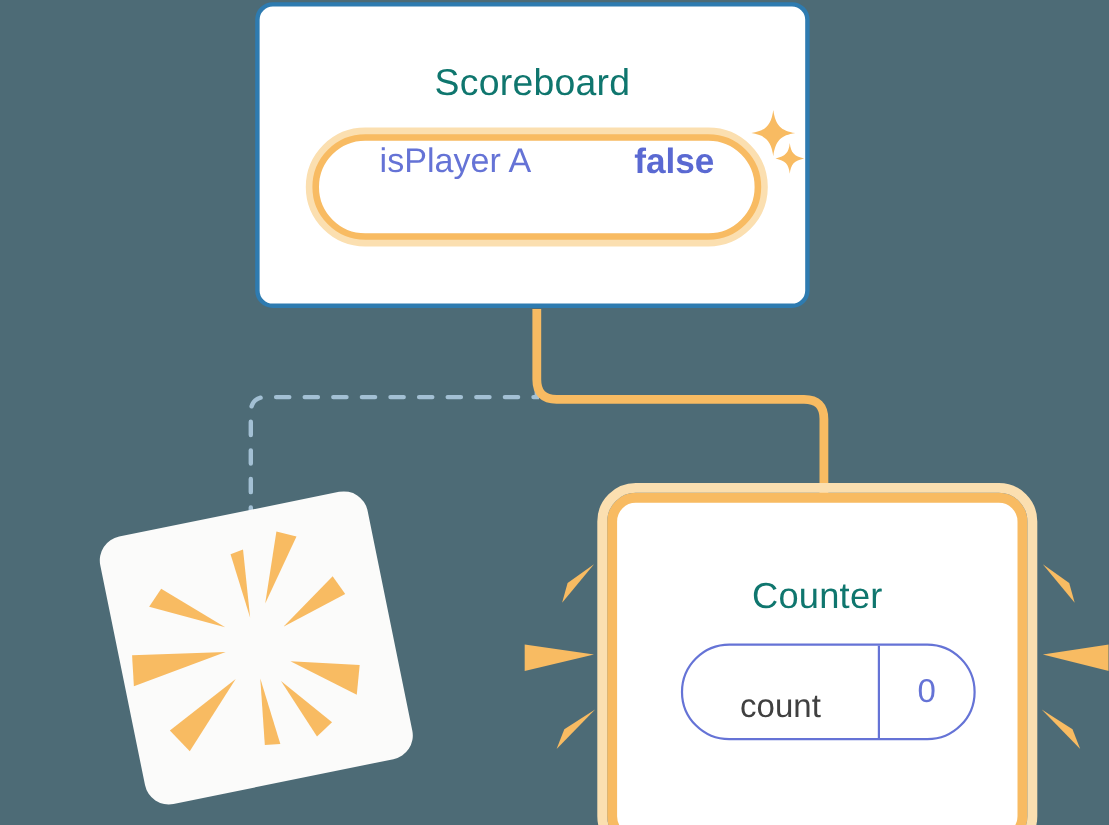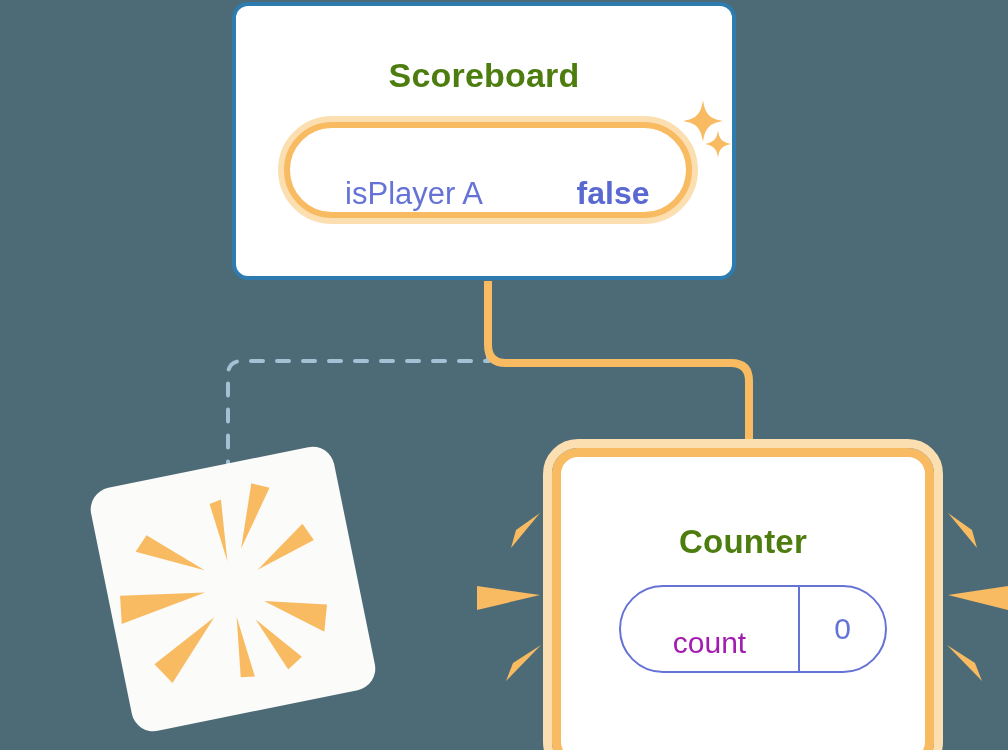--- a/index.html
+++ b/index.html
@@ -39,23 +39,23 @@
     width: 504px;
     height: 278px;
     background: #ffffff;
     border: 4px solid #2e7bb0;
     border-radius: 16px;
     box-sizing: border-box;
     z-index: 3;
   }
   .card-title {
     text-align: center;
-    color: #4d7c0f;
+    color: #0f766e;
     font-size: 34px;
-    font-weight: 700;
+    font-weight: 400;
     letter-spacing: 0.2px;
     line-height: 1;
     margin-top: 52px;
   }
 
   
   .pill-hl-wrap {
     position: absolute;
     left: 42px;
     top: 110px;
@@ -74,21 +74,21 @@
   .pill-hl {
     position: absolute;
     left: 6px; top: 6px;
     width: 408px;
     height: 96px;
     box-sizing: border-box;
     border: 6px solid #f8bb62;
     border-radius: 48px;
     background: #ffffff;
     display: flex;
-    align-items: flex-end;
+    align-items: flex-start;
   }
   .pill-hl .pk {
     flex: 0 0 248px;
     display: flex;
     align-items: center;
     justify-content: center;
     color: #6573d6;
     font-size: 31px;
     font-weight: 400;
   }
@@ -138,21 +138,21 @@
     border-radius: 44px;
     background: #ffffff;
     display: flex;
     align-items: stretch;
   }
   .pill-plain .pk {
     flex: 0 0 177px;
     display: flex;
     align-items: center;
     justify-content: center;
-    color: #a21caf;
+    color: #404040;
     font-size: 30px;
     margin-top: 27px;
   }
   .pill-plain .pdiv {
     width: 2px;
     background: #6573d6;
   }
   .pill-plain .pv {
     flex: 1 1 auto;
     display: flex;

